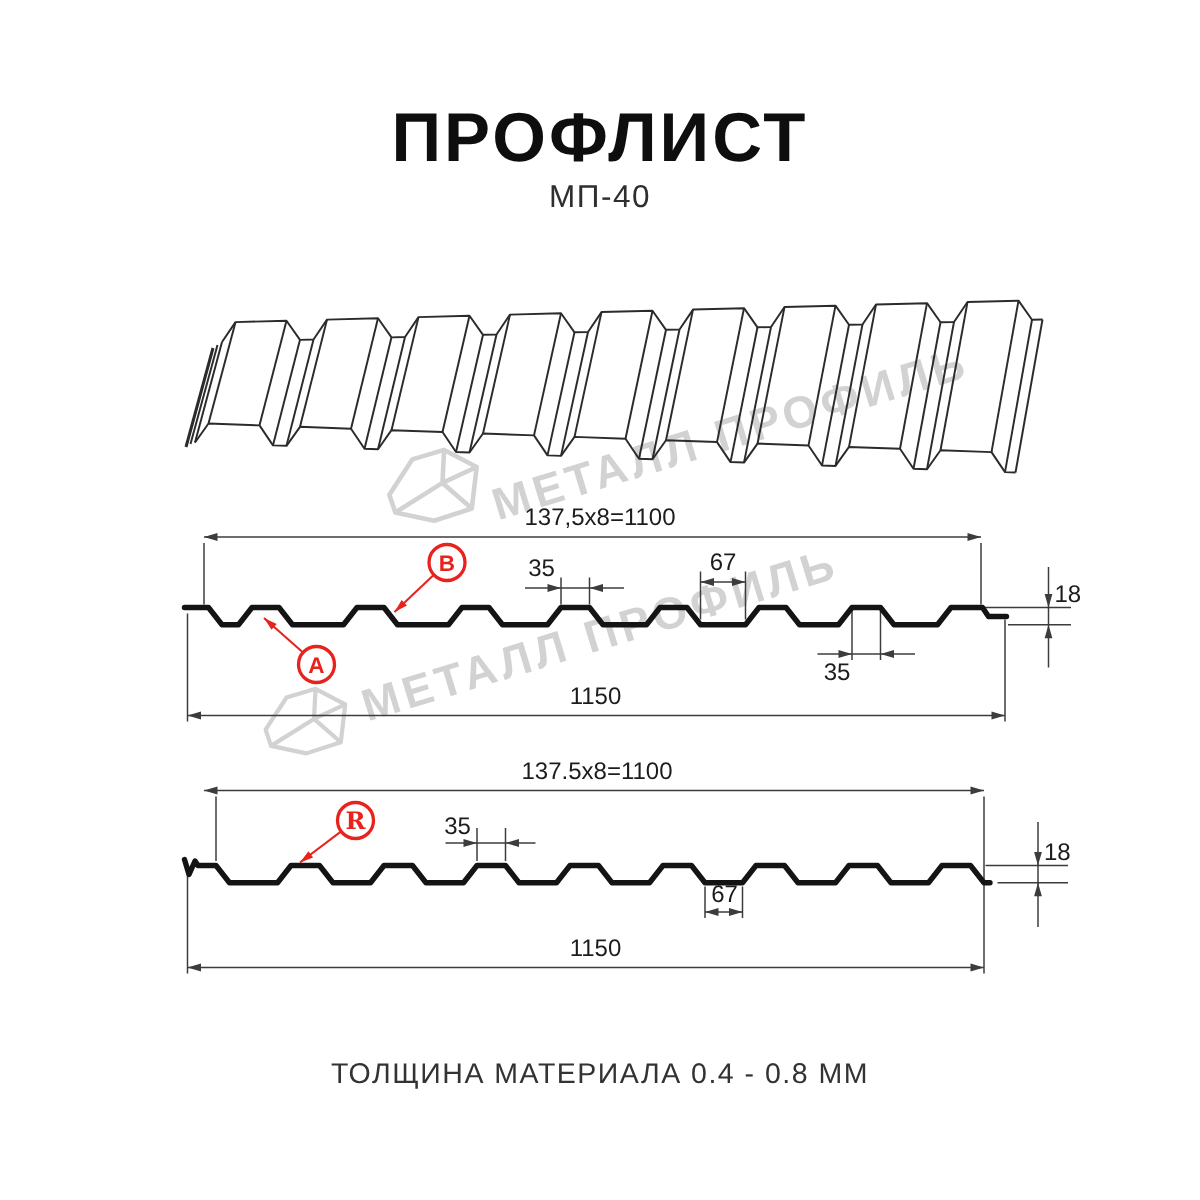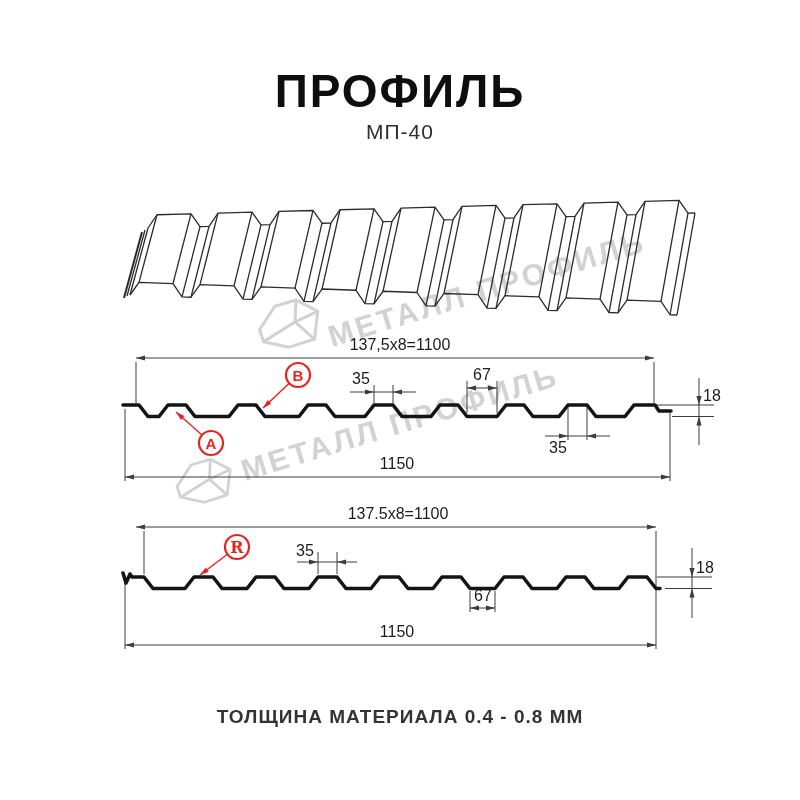--- a/index.html
+++ b/index.html
@@ -3,32 +3,32 @@
 <meta charset="utf-8">
 <style>
   html,body{margin:0;padding:0;background:#ffffff;}
   .page{position:relative;width:800px;height:800px;background:#ffffff;overflow:hidden;
         font-family:"Liberation Sans",sans-serif;}
   .title{position:absolute;left:0;top:64px;width:800px;text-align:center;
          font-size:46px;font-weight:bold;letter-spacing:2px;color:#0e0e0e;}
   .subtitle{position:absolute;left:0;top:120px;width:800px;text-align:center;
          font-size:21px;font-weight:500;letter-spacing:1px;color:#2e2e2e;}
   .footer{position:absolute;left:0;top:706px;width:800px;text-align:center;
-         font-size:19px;font-weight:700;letter-spacing:1px;color:#333333;}
+         font-size:19px;font-weight:400;letter-spacing:1px;color:#333333;}
   svg{position:absolute;left:0;top:0;}
   .dim-text{font-family:"Liberation Sans",sans-serif;font-size:16px;fill:#1c1c1c;}
   .callout-letter{font-family:"Liberation Sans",sans-serif;font-size:15px;font-weight:600;}
   .callout-letter-serif{font-family:"DejaVu Serif",serif;font-size:16px;font-weight:600;}
   .wm-text{font-family:"Liberation Sans",sans-serif;font-size:30px;font-weight:bold;letter-spacing:3px;}
 </style>
 </head>
 <body>
 
 <div class="page">
-  <div class="title">ПРОФИЛЬ</div>
+  <div class="title">ПРОФЛИСТ</div>
   <div class="subtitle">МП-40</div>
   <svg id="scene" width="800" height="800" viewBox="0 0 800 800">
       <g>
         <g transform="translate(254,303) scale(0.68) rotate(-6)">
           <path d="M 4,40 L 30,8 L 62,2 L 92,22 L 83,62 L 45,70 L 8,58 Z M 62,2 L 57,34 M 57,34 L 92,22 M 57,34 L 83,62 M 8,58 L 57,34" fill="none" stroke="#d2d2d2" stroke-width="4.5" stroke-linejoin="round"></path>
         </g>
         <text transform="translate(332,347) rotate(-17)" class="wm-text" fill="#d2d2d2">МЕТАЛЛ ПРОФИЛЬ</text>
       </g>
       <g>
         <g transform="translate(172,462) scale(0.62) rotate(-6)">

